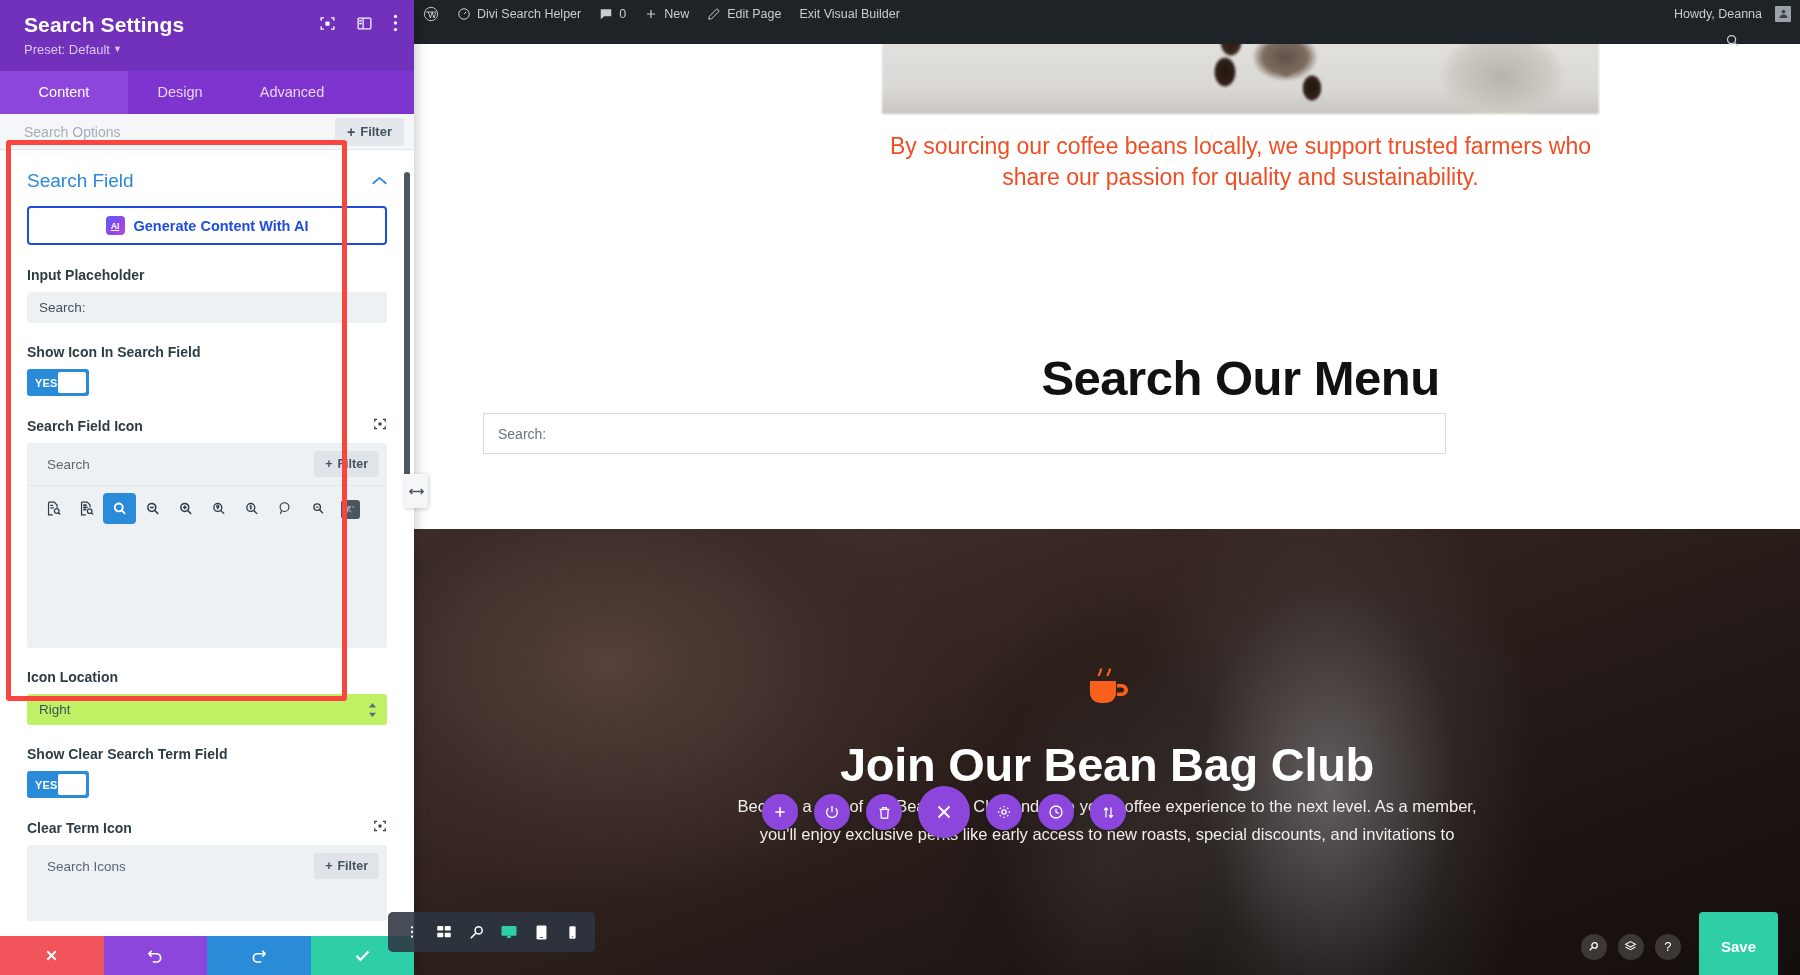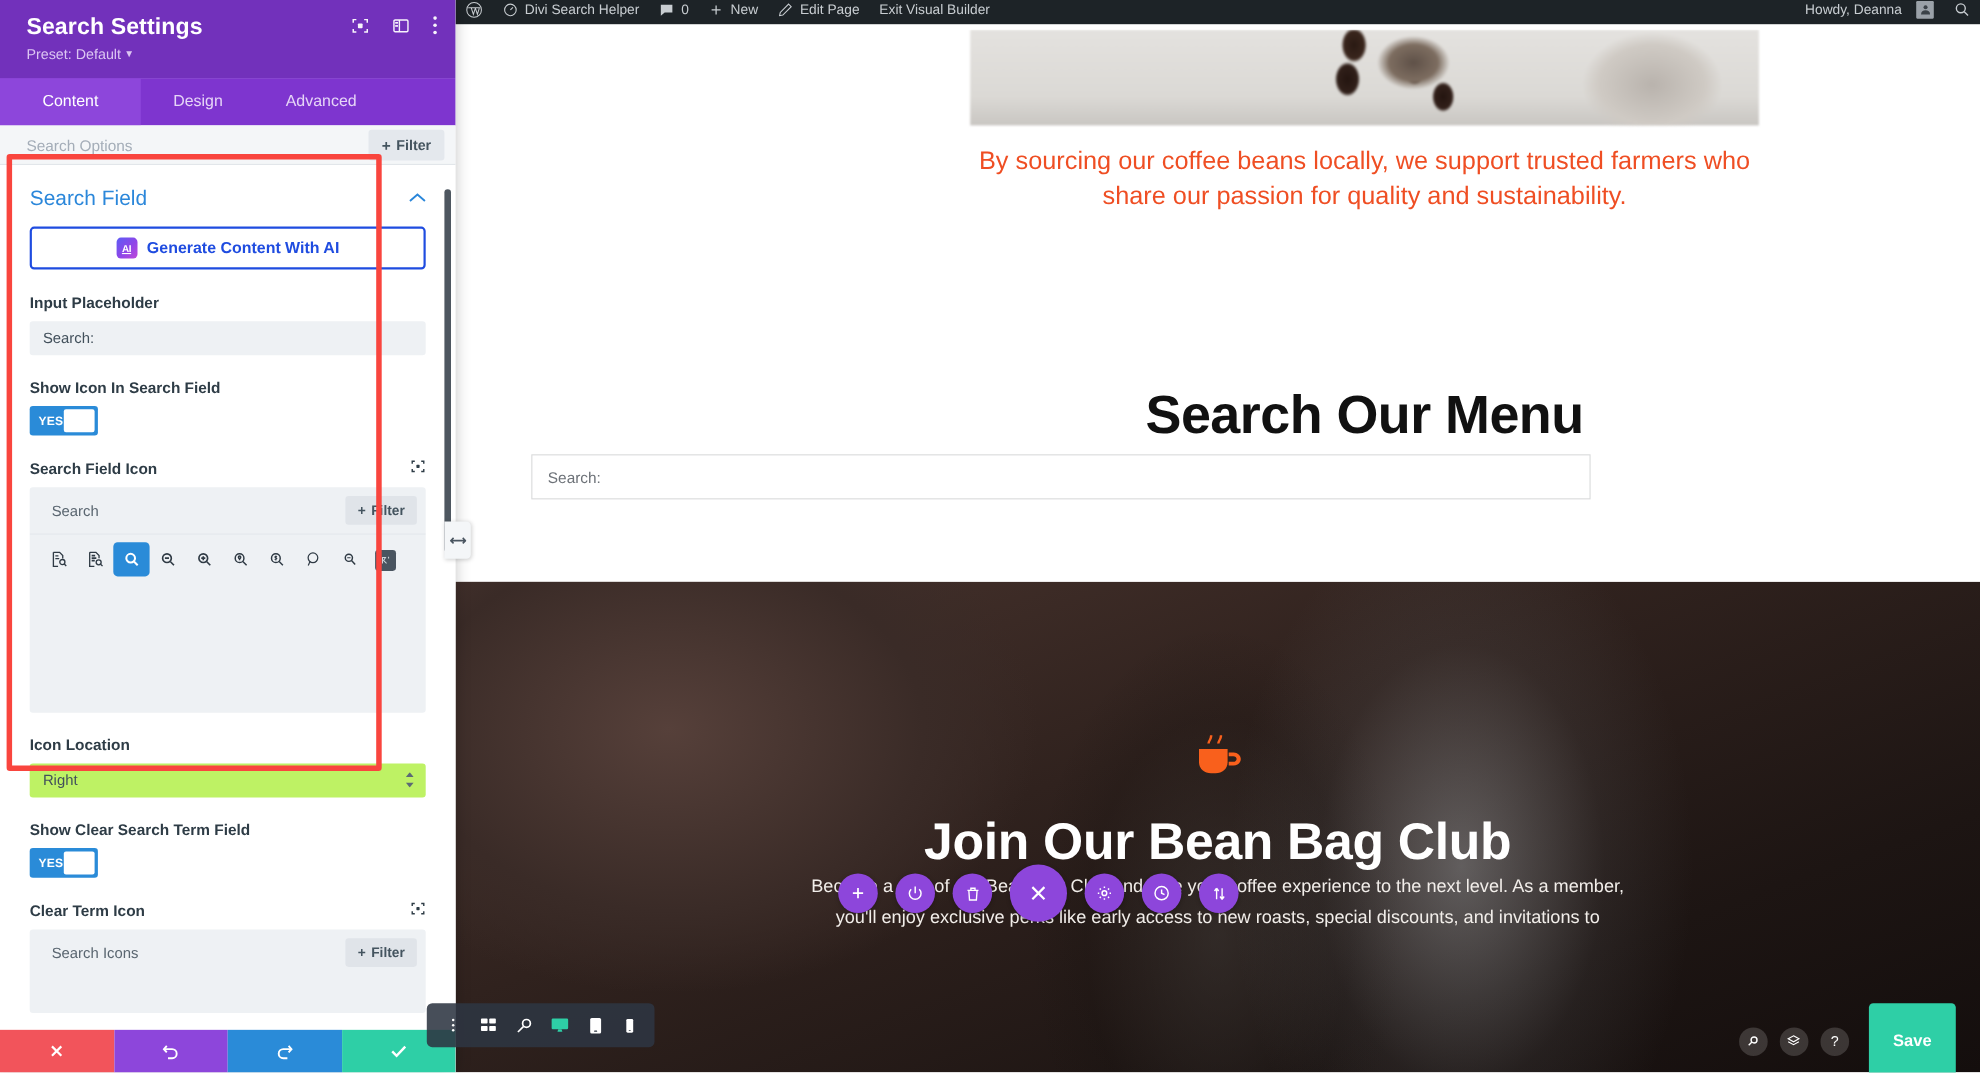--- a/index.html
+++ b/index.html
@@ -196,31 +196,31 @@
     position: absolute; left: 404px; top: 474px;
     width: 24px; height: 34px; background: #f4f6f8;
     border-radius: 0 4px 4px 0;
     display: flex; align-items: center; justify-content: center;
     z-index: 45; cursor: col-resize;
     box-shadow: 1px 1px 4px rgba(0,0,0,.18);
   }
 
   
   #wpbar {
-    position: absolute; left: 414px; top: 0; right: 0; height: 22px;
+    position: absolute; left: 414px; top: 0; right: 0; height: 44px;
     background: #1d2327; color: #c8cdd1;
-    display: flex; align-items: flex-end; z-index: 20;
+    display: flex; align-items: flex-start; z-index: 20;
     font-size: 12.5px;
   }
   .wp-item {
     display: flex; align-items: center; gap: 6px;
     padding: 0 9px; height: 27px; cursor: pointer; white-space: nowrap;
   }
   .wp-right {
-    margin-left: auto; display: flex; align-items: center;
+    margin-left: auto; display: flex; align-items: center; flex-direction: column;
   }
   .wp-avatar {
     width: 16px; height: 16px; background: #9aa1a8; border-radius: 1px;
     display: flex; align-items: center; justify-content: center;
     margin-left: 7px;
   }
 
   
   #preview {
     position: absolute; left: 414px; top: 27px; right: 0; bottom: 0;

